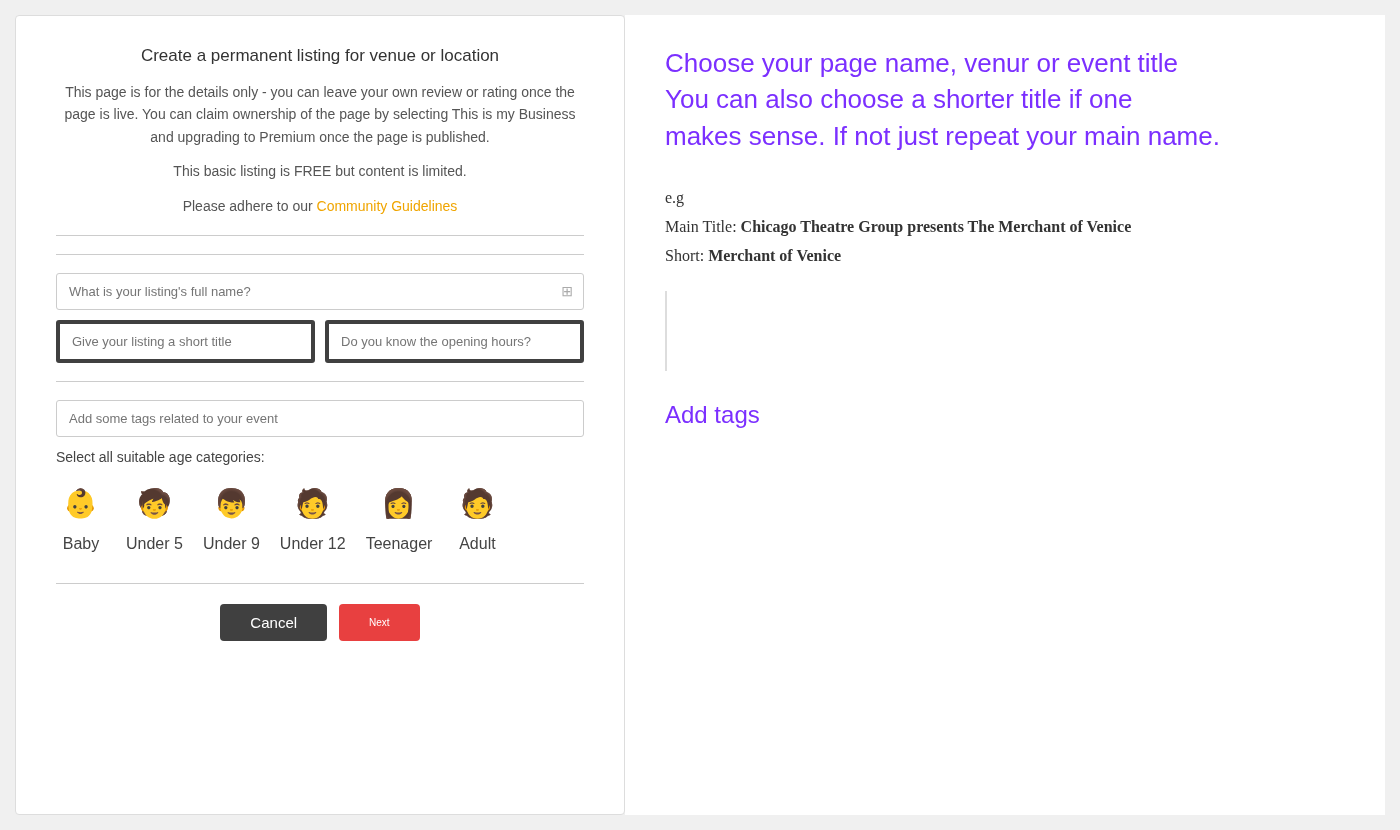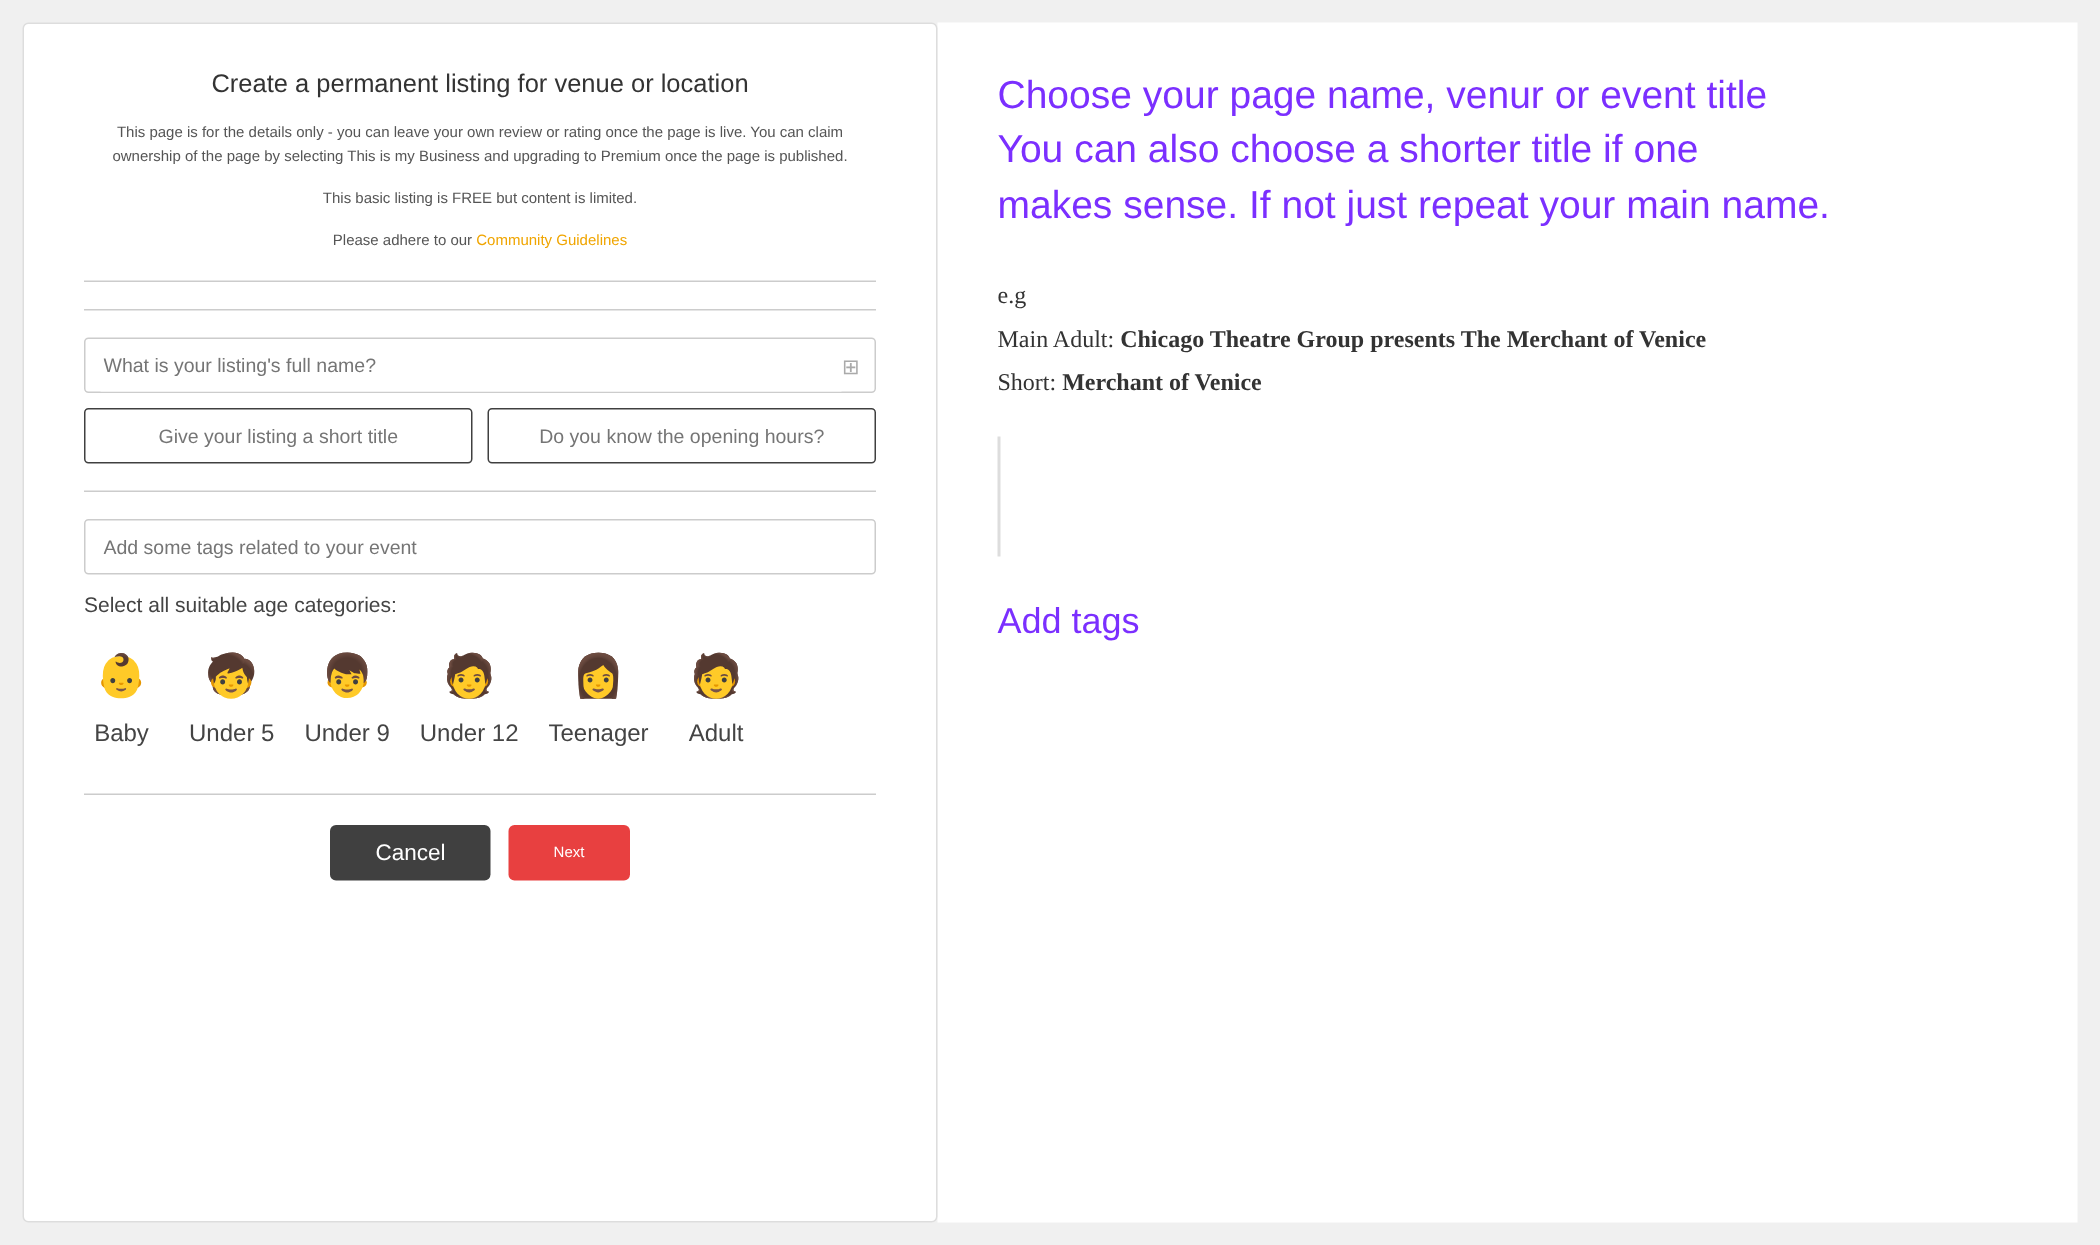--- a/index.html
+++ b/index.html
@@ -34,21 +34,21 @@
     }
     .page-title {
       text-align: center;
       font-size: 17px;
       font-weight: normal;
       color: #333;
       margin-bottom: 15px;
     }
     .description-text {
       text-align: center;
-      font-size: 10px;
+      font-size: 14px;
       color: #555;
       line-height: 1.6;
       margin-bottom: 12px;
     }
     .community-link {
       color: #f0a500;
       text-decoration: none;
     }
     .divider {
       border: none;
@@ -62,27 +62,26 @@
       color: #333;
       margin-bottom: 18px;
     }
     .two-col-inputs {
       display: flex;
       gap: 10px;
       margin-bottom: 10px;
     }
     .two-col-inputs input {
       flex: 1;
-      border: 1px solid #404040;
+      border: 4px solid #404040;
       padding: 10px 12px;
       font-size: 13px;
       color: #999;
       border-radius: 3px;
       outline: none;
-      text-align: center;
     }
     .tags-input-wrapper {
       border: 1px solid #ccc;
       padding: 10px 12px;
       font-size: 13px;
       color: #999;
       border-radius: 3px;
       margin-bottom: 12px;
       margin-top: 10px;
     }
@@ -279,21 +278,21 @@
 
     <div class="right-heading">
       Choose your page name, venur or event title<br>
       You can also choose a shorter title if one<br>
       makes sense. If not just repeat your main name.
     </div>
 
     <div class="example-text">
       <p>e.g</p>
       <p>
-        <span class="label">Main Adult: </span><strong>Chicago Theatre Group presents The Merchant of Venice</strong>
+        <span class="label">Main Title: </span><strong>Chicago Theatre Group presents The Merchant of Venice</strong>
       </p>
       <p>
         <span class="label">Short: </span><strong>Merchant of Venice</strong>
       </p>
     </div>
 
     <div style="border-left: 2px solid #ddd; height: 80px; margin: 20px 0;"></div>
 
     <a href="#" class="add-tags-link">Add tags</a>
 

